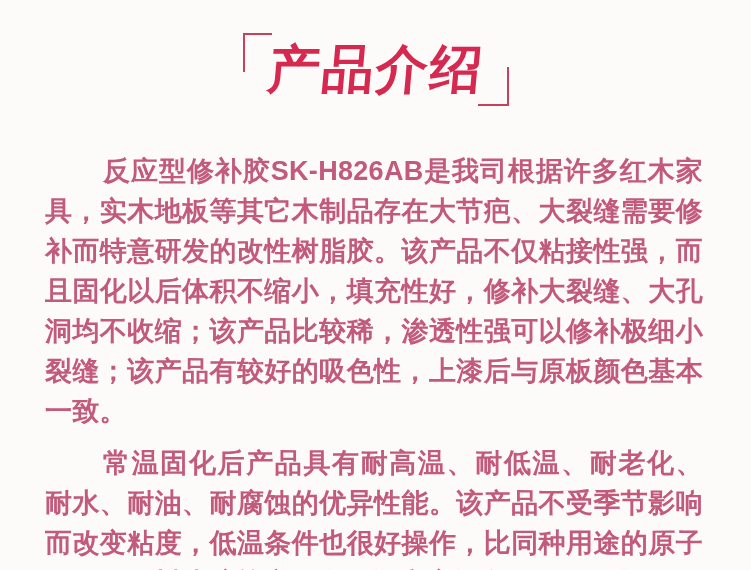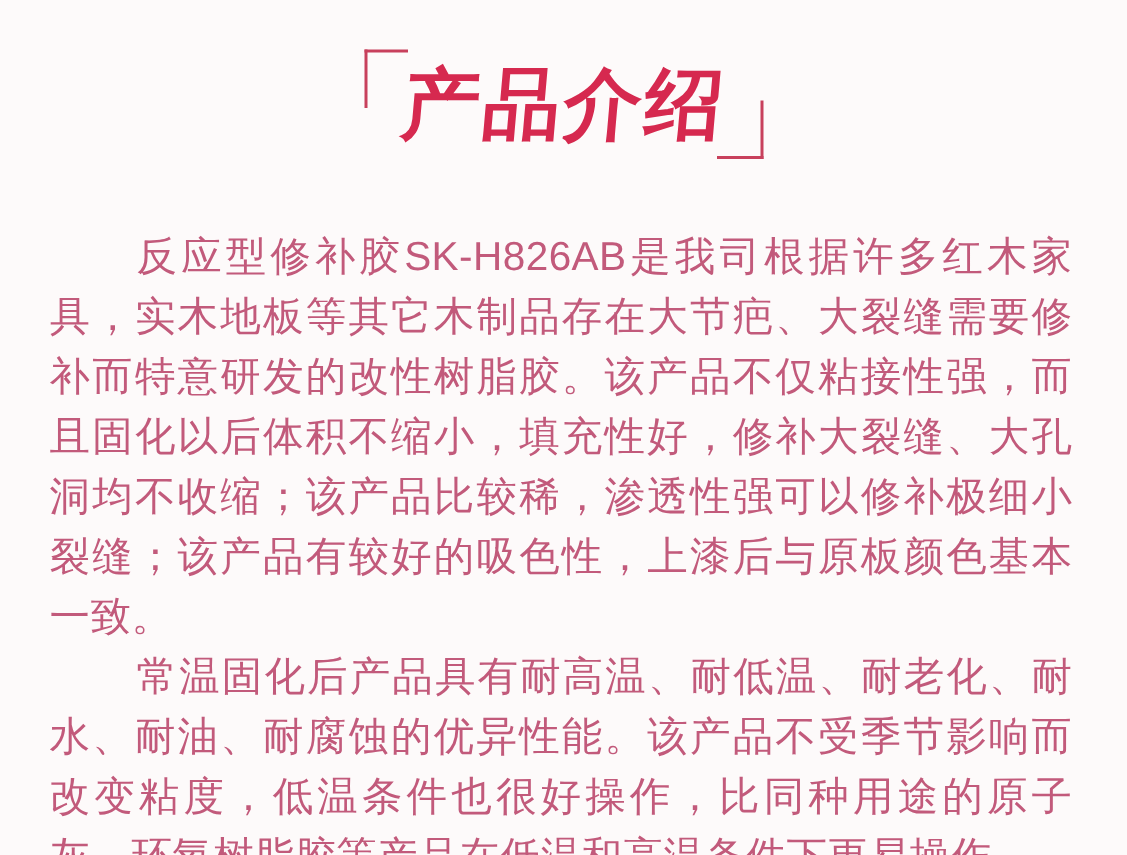--- a/index.html
+++ b/index.html
@@ -52,24 +52,24 @@
   }
   .content {
     margin: 45px 36px 0 33px;
     font-size: 27px;
     line-height: 40px;
     color: #C25A7B;
     text-align: justify;
     letter-spacing: 0.3px;
   }
   .content p {
-    margin: 0;
+    margin: 12px;
     padding: 0;
     text-indent: 2.15em;
-    font-weight: normal;
+    font-weight: bold;
   }
 </style>
 </head>
 <body>
 
 <div>
 
   <div class="title-block">
     <span class="bracket-tl"></span>
     <h1 class="title-text">产品介绍</h1>

